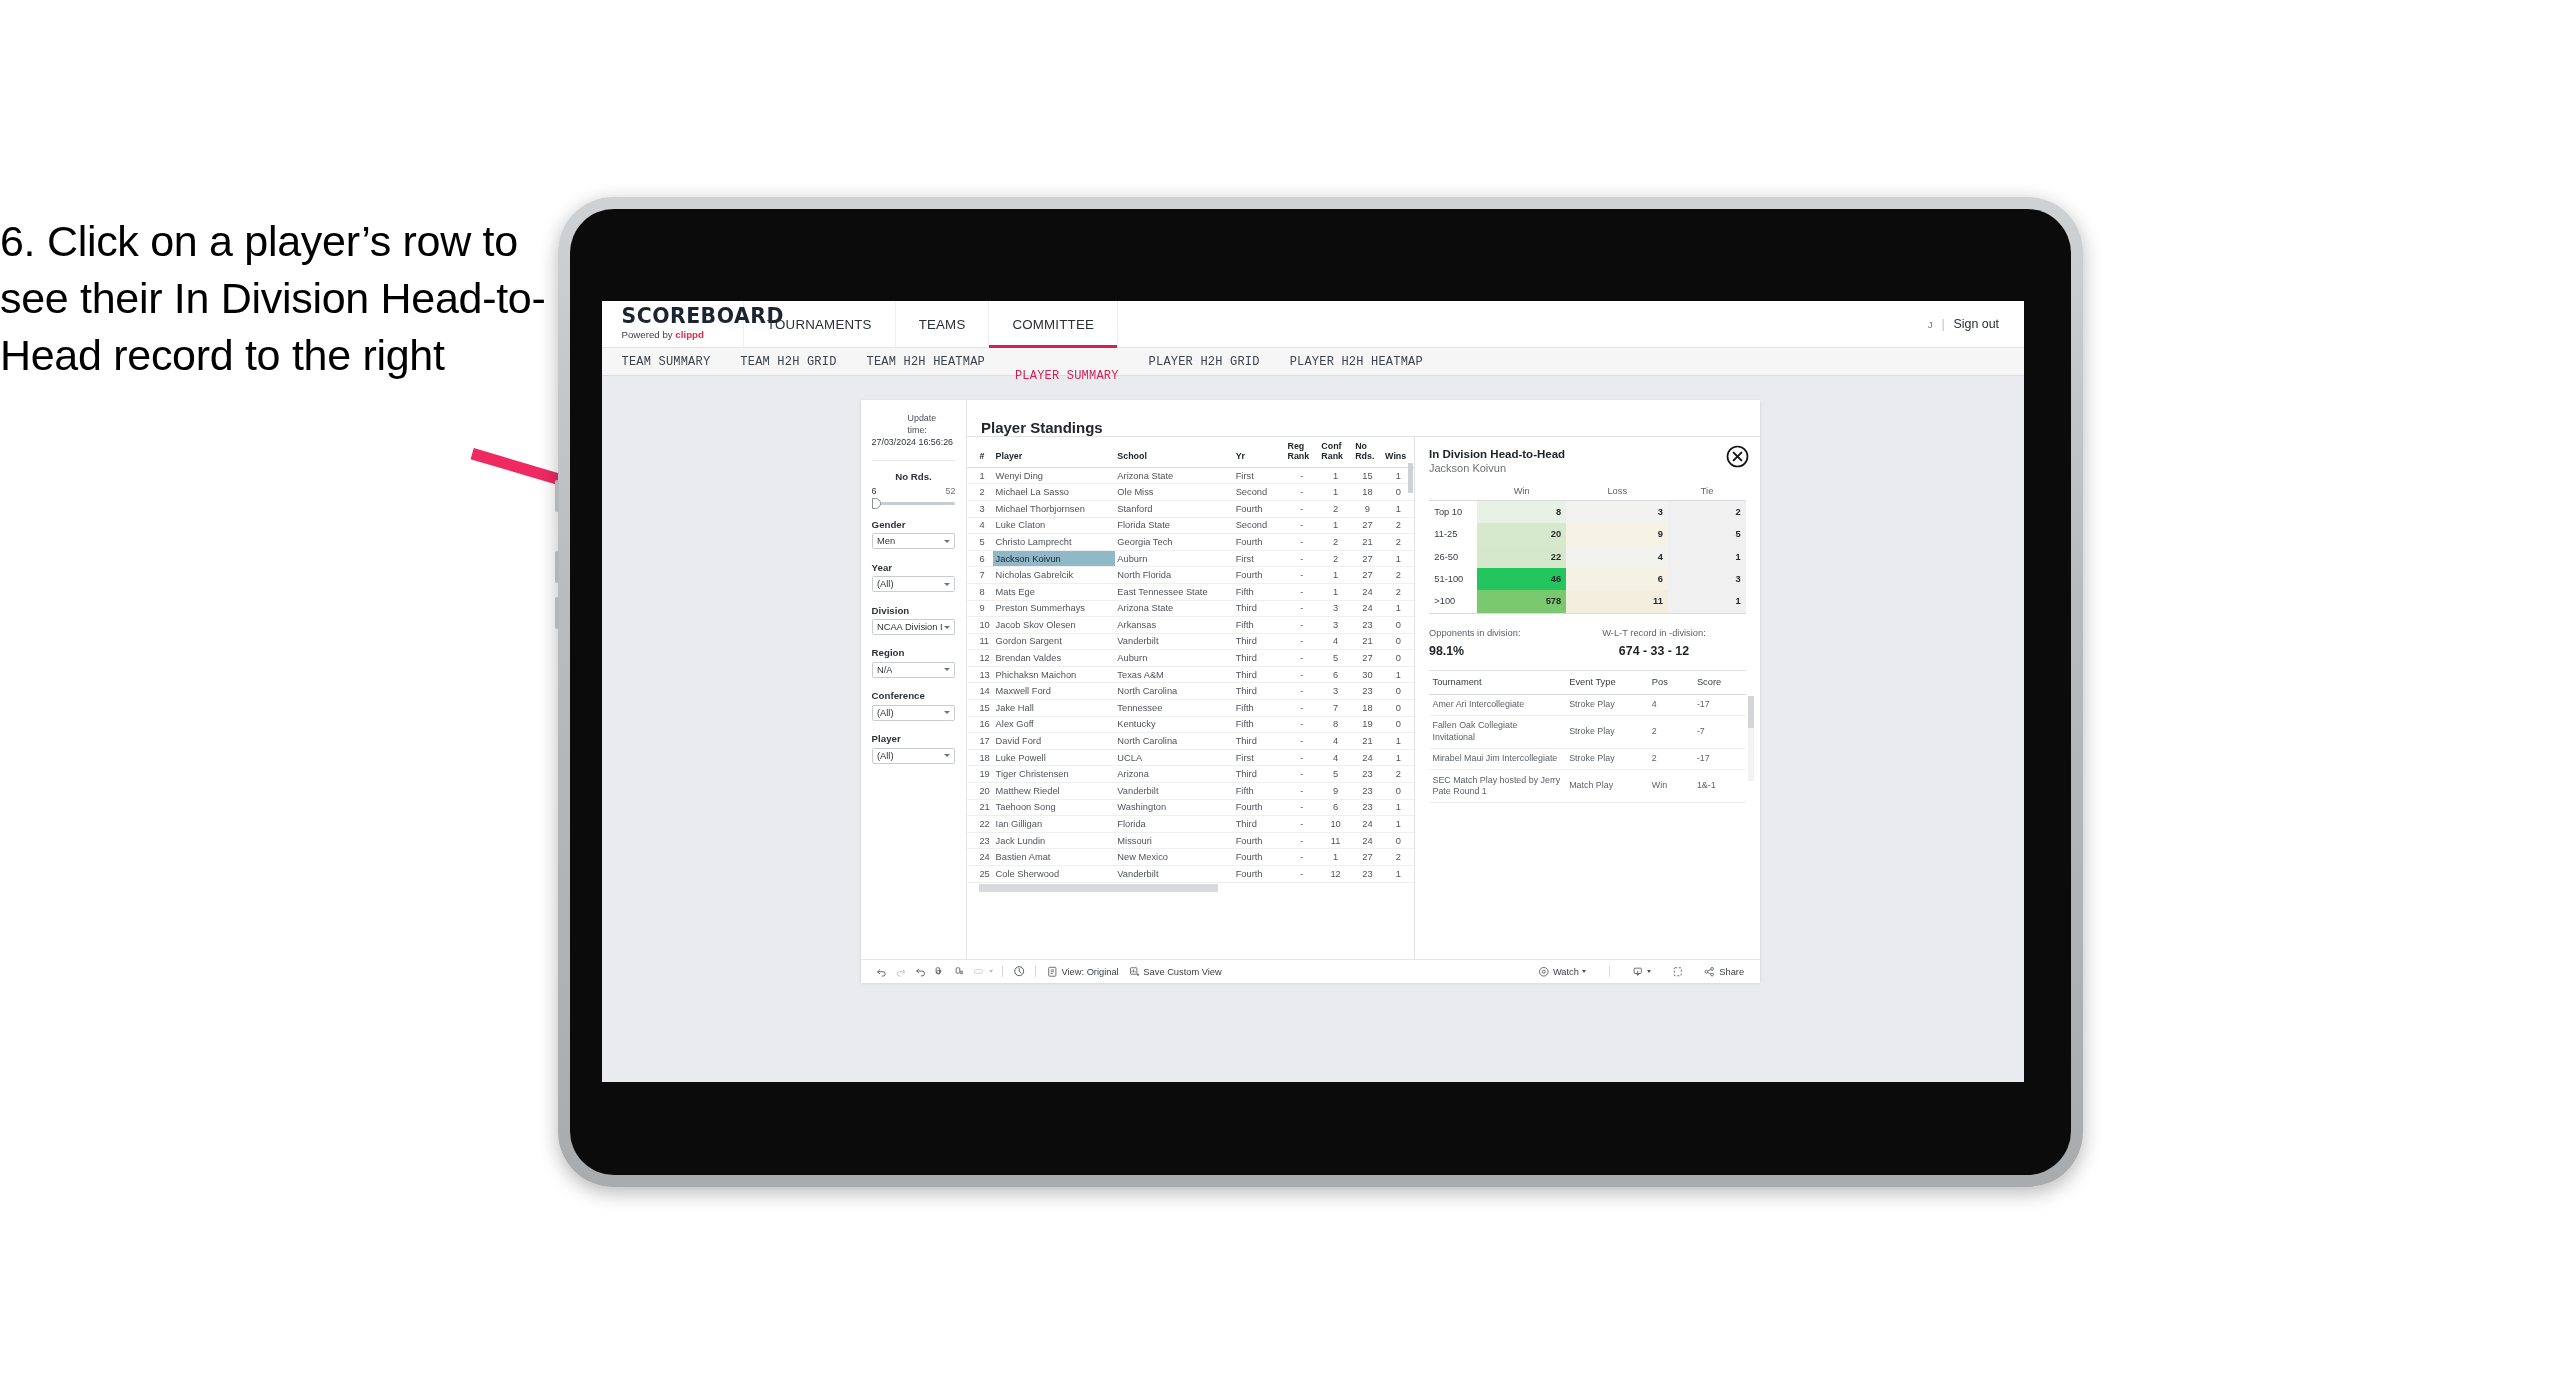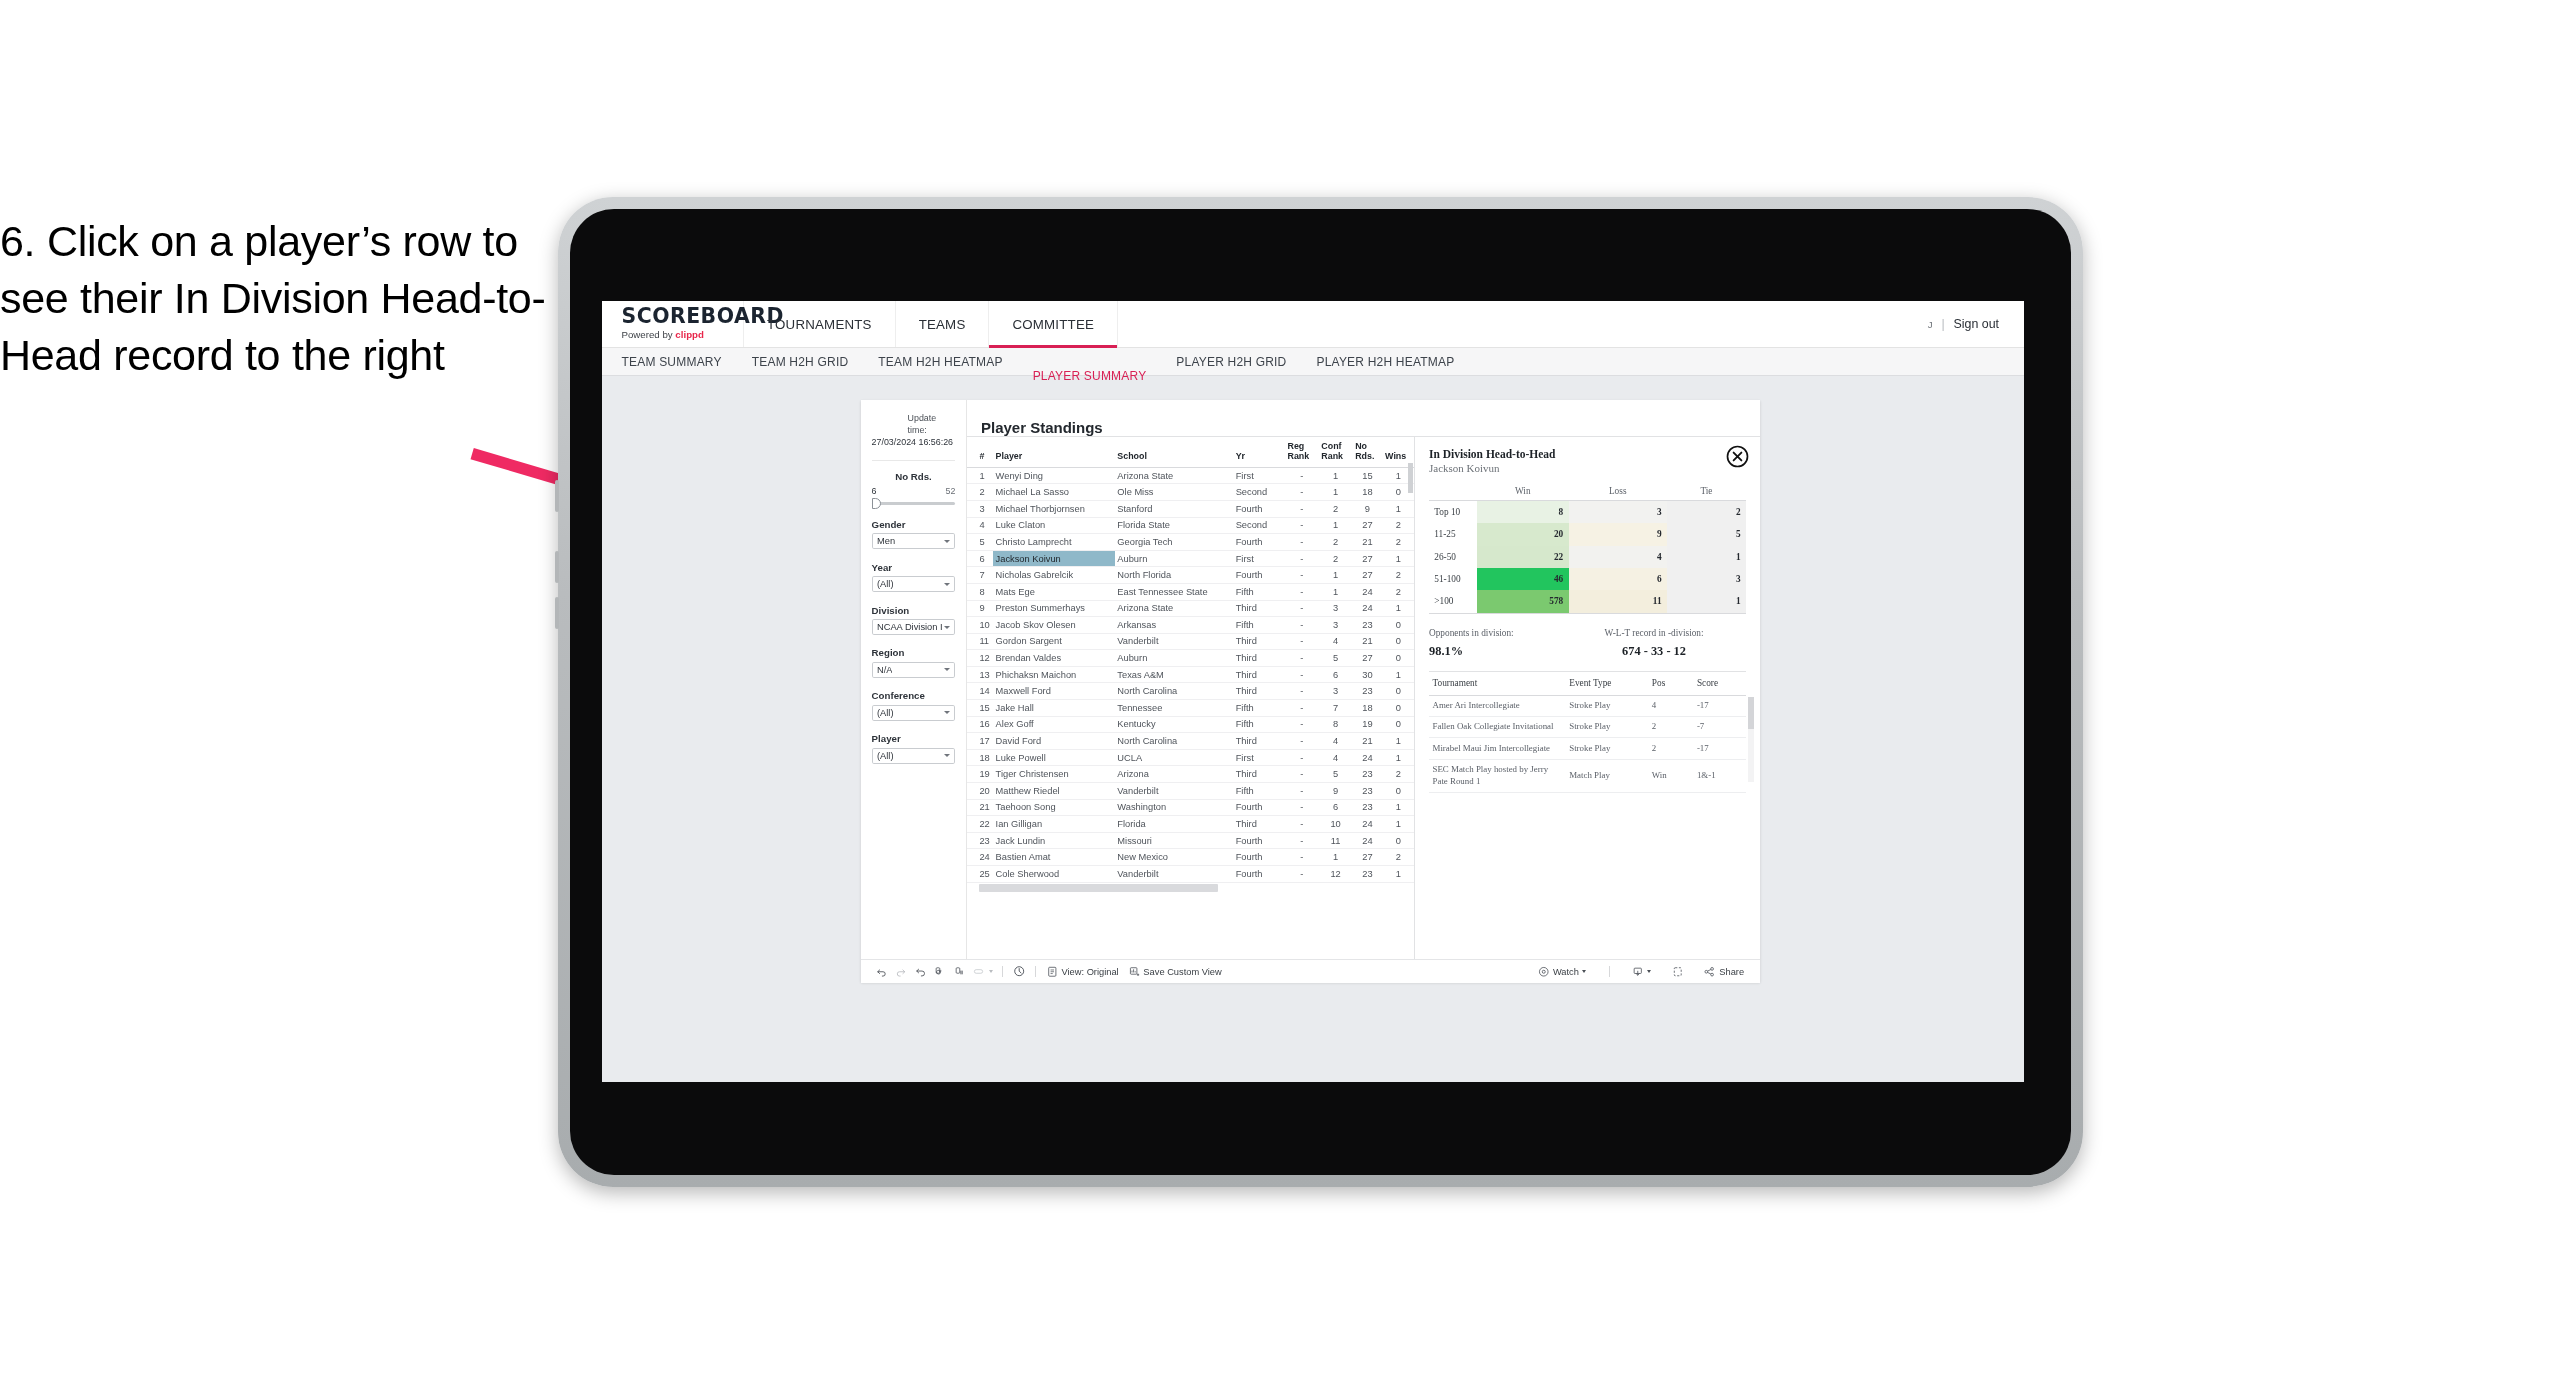--- a/index.html
+++ b/index.html
@@ -58,21 +58,21 @@
     padding-right: 25px; font-size: 12.4px; color: #2a2f36;
   }
   #header-right .sep { color: #b9bcc0; }
   #signout { cursor: pointer; }
 
   
   #subtabs {
     height: 28px; background: #f6f6f7; border-bottom: 0.9px solid #dcdde0;
     display: flex; align-items: center; padding-left: 19.5px; gap: 30px;
   }
-  .subtab { font-size: 12px; color: #3d434b; letter-spacing: 0.2px; cursor: pointer; }
+  .subtab { font-size: 12px; color: #3d434b; letter-spacing: 0.2px; cursor: pointer; font-family: Liberation Mono, monospace; }
   .subtab.active { color: #d81f54; margin-top: 29px; }
 
   
   #viz {
     position: absolute; left: 259px; top: 99px; width: 899px; height: 583px;
     background: #ffffff; box-shadow: 0 0.9px 2.7px rgba(0,0,0,.14);
     display: flex; flex-direction: column;
   }
   #viz-body { display: flex; flex: 1; min-height: 0; }
 
@@ -134,21 +134,21 @@
   .c-no { width: 26.6px; text-align:center; }
   .c-win { width: 28px; text-align:center; }
   tr.sel td.c-player { background:#8fb8c9; color:#1f2429; }
   tr.sel td.c-rank { color:#4f545b; }
   #hscroll { height: 11.5px; background:#ffffff; position:relative; }
   #hscroll .thumb { position:absolute; left:12.4px; top:1.8px; width:239px; height:8px; background:#d9dadd; border-radius:0.9px; }
   #vscroll-tbl { position:absolute; right:0.9px; top:26.6px; width:5.3px; bottom:12.4px; background:transparent; }
   #vscroll-tbl .thumb { position:absolute; left:0; top:0; width:5.3px; height:30px; background:#cfd1d4; }
 
   
-  #h2h { flex:1; min-width:0; border-left:0.9px solid #e1e2e4; padding: 11.5px 14px 0 14px; position:relative;font-family:Liberation Serif, serif; }
+  #h2h { flex:1; min-width:0; border-left:0.9px solid #e1e2e4; padding: 11.5px 14px 0 14px; position:relative; }
   #h2h-title { font-size: 11.5px; font-weight:700; color:#1d2227; }
   #h2h-sub { font-size: 11px; color:#6d7278; margin-top: 1.8px; }
   #close-btn {
     position:absolute; right: 10.6px; top: 8.9px; width: 23px; height: 23px; cursor:pointer;
   }
   table.h2h { width: 100%; border-collapse: collapse; margin-top: 10.6px; font-size: 9.3px; }
   table.h2h th {
     font-weight:400; color:#5c6169; font-size:9.3px; padding: 1.8px 5.3px 3.5px 5.3px;
     text-align:center; border-bottom:0.9px solid #d9dadd;
   }

